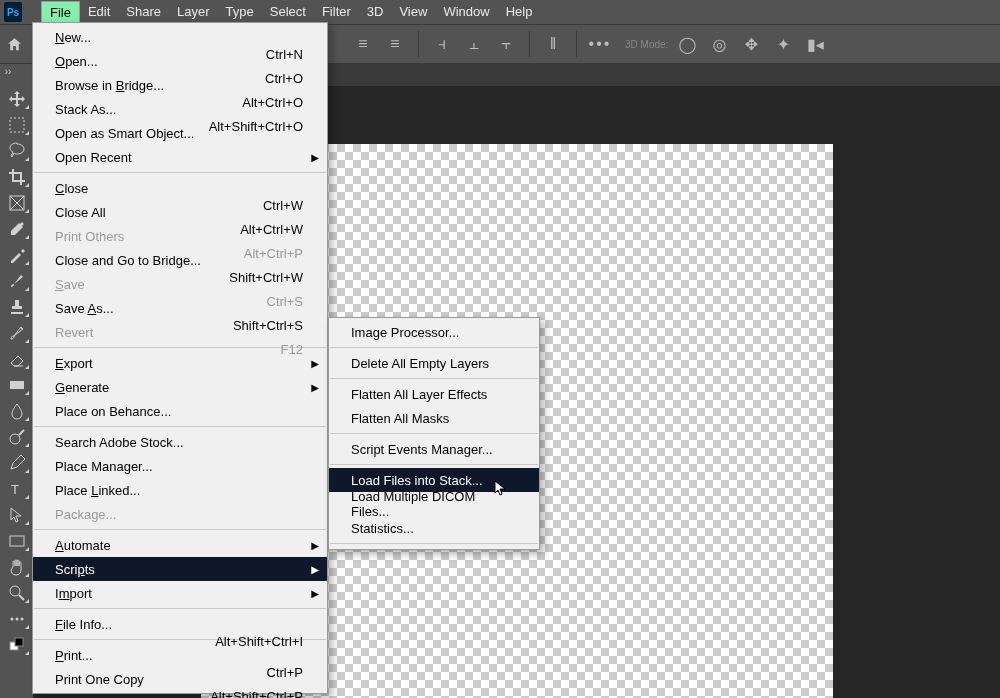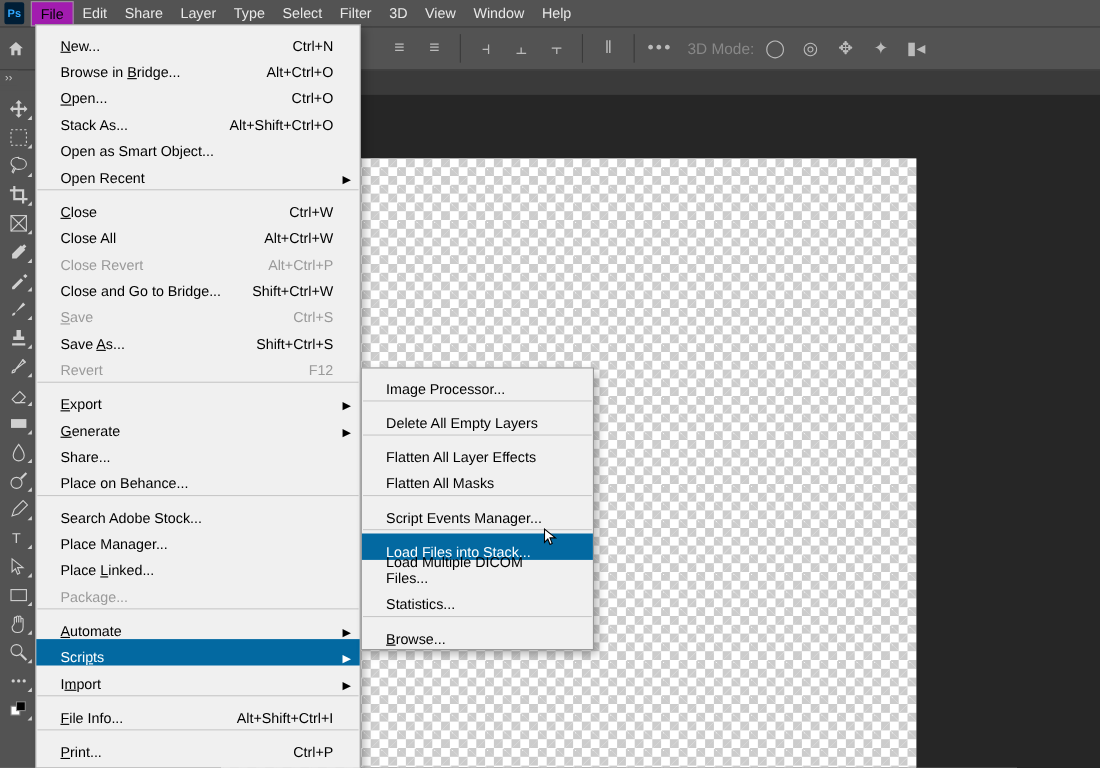--- a/index.html
+++ b/index.html
@@ -2,29 +2,29 @@
 <html><head>
 <meta charset="utf-8">
 <style>
 * { margin:0; padding:0; box-sizing:border-box; font-family:"Segoe UI",Tahoma,sans-serif; font-size:13px; }
 body { width:1000px; height:698px; background:#535353; overflow:hidden; position:relative; }
 
 
 .menubar { height:24px; background:#535353; display:flex; align-items:center; padding-left:4px; color:#e8e8e8; }
 .ps-logo { width:18px; height:20px; background:#001e36; color:#31a8ff; font-weight:bold; font-size:10px; display:flex; align-items:center; justify-content:center; border-radius:2px; margin-right:6px; }
 .menubar-item { padding:3px 8px; cursor:pointer; }
-.menubar-item.open { background:#a21caf; color:#000; border:1px solid #999; }
+.menubar-item.open { background:#86efac; color:#000; border:1px solid #999;margin-left:13px; }
 
 
 .optionsbar { height:40px; background:#535353; border-top:1px solid #3a3a3a; border-bottom:1px solid #3a3a3a; display:flex; align-items:center; padding-left:6px; gap:6px; }
 .opt-home { width:28px; height:28px; color:#ccc; display:flex; align-items:center; justify-content:center; font-size:18px; border-right:1px solid #3a3a3a; padding-right:10px; margin-right:4px;}
 .opt-sep { width:1px; height:26px; background:#3a3a3a; margin:0 4px; }
 .opt-icon { width:26px; height:26px; color:#bbb; display:flex; align-items:center; justify-content:center; font-size:16px;}
 .opt-dots { letter-spacing:2px; }
-.opt-label { color:#888; font-size:14px; margin-left:6px; }
+.opt-label { color:#888; font-size:10px; margin-left:6px; }
 
 
 .expand { position:absolute; left:0; top:64px; width:16px; height:14px; background:#535353; color:#ccc; font-size:10px; display:flex; align-items:center; justify-content:center;}
 
 
 .toolpanel { position:absolute; left:0; top:82px; width:34px; bottom:0; background:#535353; border-right:1px solid #2e2e2e; display:flex; flex-direction:column; align-items:center; padding-top:4px; }
 .tool { width:28px; height:24px; color:#d0d0d0; display:flex; align-items:center; justify-content:center; margin:1px 0; cursor:pointer; position:relative; }
 .tool .corner { position:absolute; right:2px; bottom:2px; width:0; height:0; border-left:4px solid transparent; border-bottom:4px solid #d0d0d0; }
 .tool svg { width:18px; height:18px; }
 
@@ -38,24 +38,24 @@
     linear-gradient(45deg,transparent 75%,#ccc 75%),
     linear-gradient(-45deg,transparent 75%,#ccc 75%);
   background-size:16px 16px;
   background-position:0 0,0 8px,8px -8px,-8px 0;
   background-color:#fff;
 }
 
 
 .menu { position:absolute; background:#f0f0f0; border:1px solid #999; box-shadow:4px 4px 8px rgba(0,0,0,0.3); padding:2px 0; }
 .file-menu { left:32px; top:22px; width:296px; }
-.sub-menu { left:328px; top:334px; width:212px; }
-.menu-row { display:flex; align-items:flex-end; height:24px; padding:0 24px 0 22px; cursor:default; position:relative; color:#000;}
+.sub-menu { left:328px; top:317px; width:212px; }
+.menu-row { display:flex; align-items:center; height:24px; padding:0 24px 0 22px; cursor:default; position:relative; color:#000;}
 .menu-row.disabled { color:#9a9a9a; }
-.menu-row.highlight { background:#0369a1; color:#fff; }
+.menu-row.highlight { background:#0f172a; color:#fff; }
 .menu-row .label { flex:1; }
 .menu-row .label u { text-decoration:underline; }
 .menu-row .shortcut { color:inherit; font-size:13px;margin-top:34px; }
 .menu-row .arrow { position:absolute; right:8px; font-size:10px; }
 .menu-sep { height:1px; background:#c8c8c8; margin:3px 1px; }
 
 
 .cursor { position:absolute; left:494px; top:480px; pointer-events:none;}
 .cursor svg { width:16px; height:16px; }
 </style>
@@ -254,49 +254,49 @@
 <div class="canvas-wrap">
   <div class="canvas"></div>
 </div>
 
 <div class="menu file-menu" id="file-menu">
     <div class="menu-row">
       <span class="label"><u>N</u>ew...</span>
       <span class="shortcut">Ctrl+N</span>
     </div>
     <div class="menu-row">
+      <span class="label"><u>O</u>pen...</span>
+      <span class="shortcut">Ctrl+O</span>
+    </div>
+    <div class="menu-row">
       <span class="label">Browse in <u>B</u>ridge...</span>
       <span class="shortcut">Alt+Ctrl+O</span>
     </div>
     <div class="menu-row">
-      <span class="label"><u>O</u>pen...</span>
-      <span class="shortcut">Ctrl+O</span>
-    </div>
-    <div class="menu-row">
       <span class="label">Stack As...</span>
       <span class="shortcut">Alt+Shift+Ctrl+O</span>
     </div>
     <div class="menu-row">
       <span class="label">Open as Smart Object...</span>
     </div>
     <div class="menu-row">
       <span class="label">Open Recent</span>
       <span class="arrow">▶</span>
     </div>
     <div class="menu-sep"></div>
     <div class="menu-row">
       <span class="label"><u>C</u>lose</span>
       <span class="shortcut">Ctrl+W</span>
     </div>
     <div class="menu-row">
       <span class="label">Close All</span>
       <span class="shortcut">Alt+Ctrl+W</span>
     </div>
     <div class="menu-row disabled">
-      <span class="label">Close Revert</span>
+      <span class="label">Print Others</span>
       <span class="shortcut">Alt+Ctrl+P</span>
     </div>
     <div class="menu-row">
       <span class="label">Close and Go to Bridge...</span>
       <span class="shortcut">Shift+Ctrl+W</span>
     </div>
     <div class="menu-row disabled">
       <span class="label"><u>S</u>ave</span>
       <span class="shortcut">Ctrl+S</span>
     </div>
@@ -311,23 +311,20 @@
     <div class="menu-sep"></div>
     <div class="menu-row">
       <span class="label"><u>E</u>xport</span>
       <span class="arrow">▶</span>
     </div>
     <div class="menu-row">
       <span class="label"><u>G</u>enerate</span>
       <span class="arrow">▶</span>
     </div>
     <div class="menu-row">
-      <span class="label">Share...</span>
-    </div>
-    <div class="menu-row">
       <span class="label">Place on Behance...</span>
     </div>
     <div class="menu-sep"></div>
     <div class="menu-row">
       <span class="label">Search Adobe Stock...</span>
     </div>
     <div class="menu-row">
       <span class="label">Place Manager...</span>
     </div>
     <div class="menu-row">
@@ -388,22 +385,19 @@
     <div class="menu-row highlight">
       <span class="label">Load Files into Stack...</span>
     </div>
     <div class="menu-row">
       <span class="label">Load Multiple DICOM Files...</span>
     </div>
     <div class="menu-row">
       <span class="label">Statistics...</span>
     </div>
     <div class="menu-sep"></div>
-    <div class="menu-row">
-      <span class="label"><u>B</u>rowse...</span>
-    </div>
   </div>
 
 <div class="cursor">
   <svg viewBox="0 0 16 16">
       <path d="M1 1l0 12 3-3 2 5 2-1-2-5 5 0z" fill="#fff" stroke="#000" stroke-width="1"></path>
     </svg>
 </div>
 
 </body></html>

